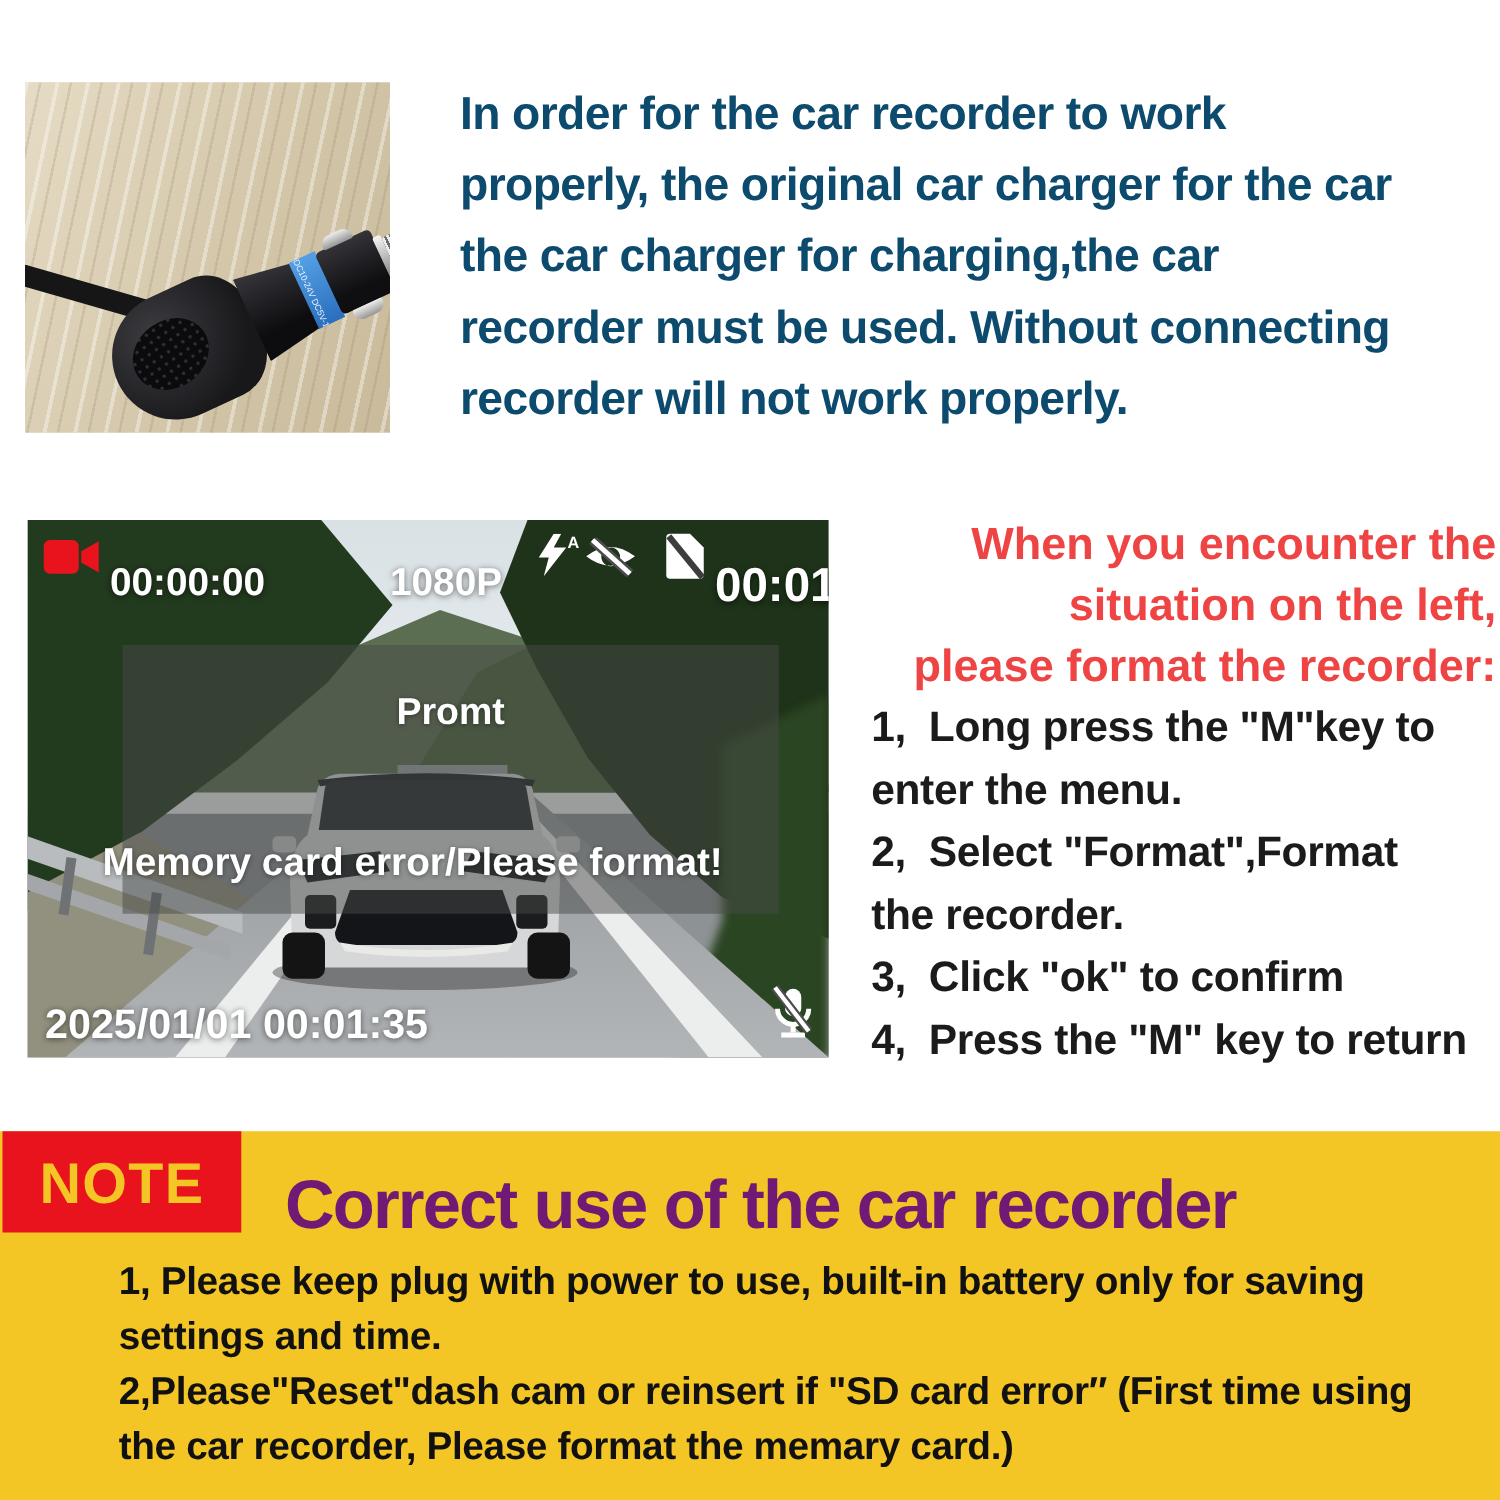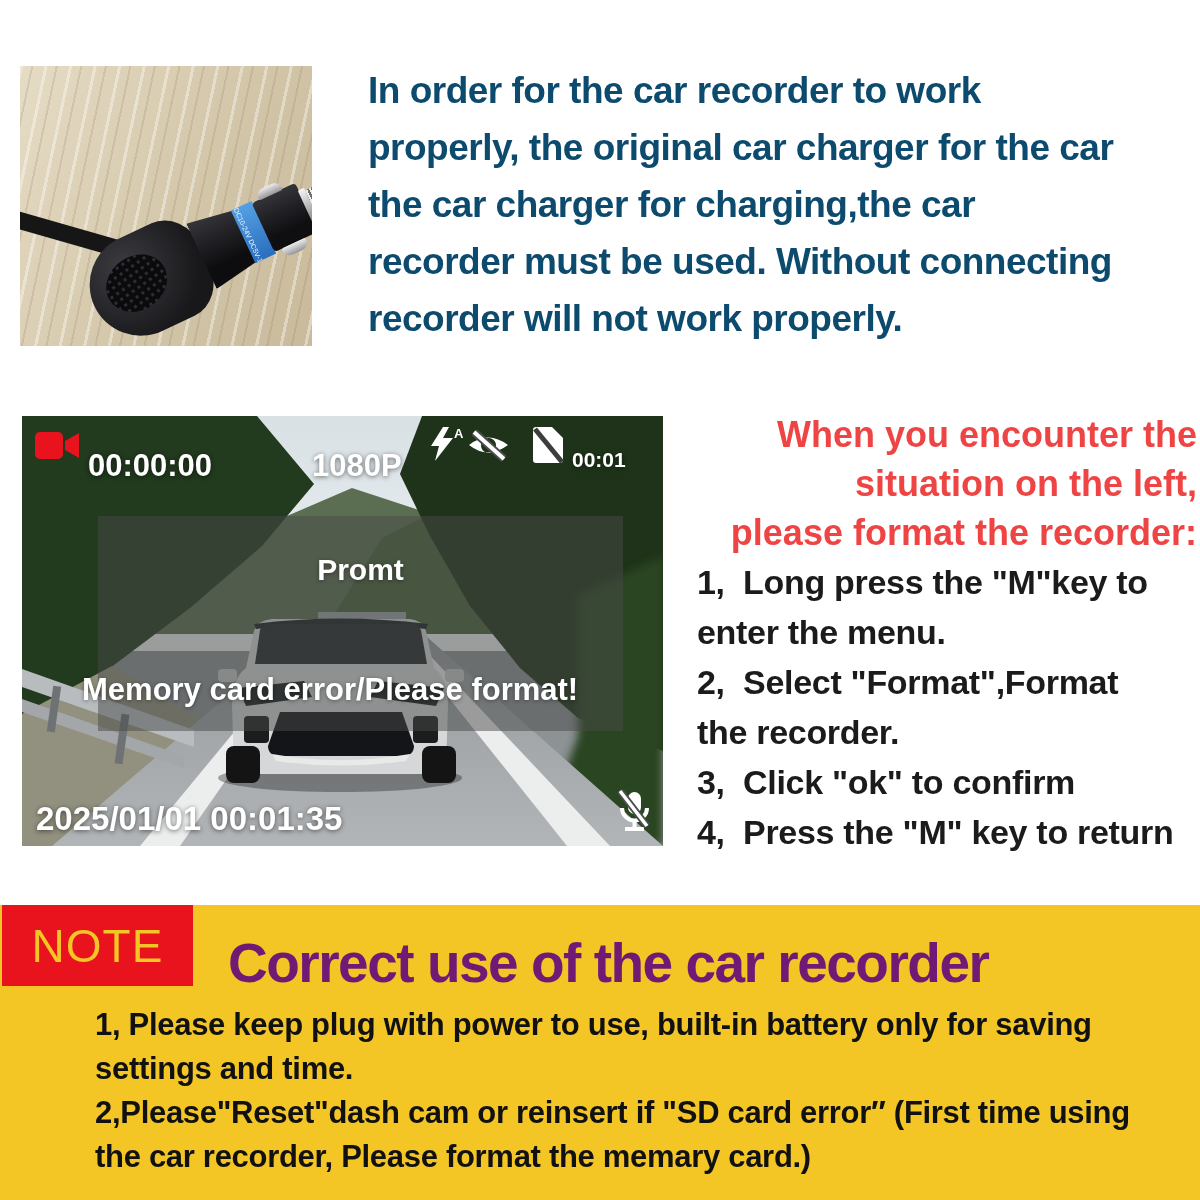--- a/index.html
+++ b/index.html
@@ -45,21 +45,21 @@
   
   .intro{position:absolute;left:368px;top:62px;width:800px;color:#0c4a6e;}
   .intro-line{font-size:37px;font-weight:600;line-height:57px;white-space:nowrap;letter-spacing:-0.5px;}
 
   
   .dashcam{position:absolute;left:22px;top:416px;width:641px;height:430px;overflow:hidden;background:#8d9294;}
   .scene{position:absolute;left:0;top:0;}
   .osd{position:absolute;color:#fff;font-weight:700;text-shadow:0 1px 5px rgba(0,0,0,.55);margin-top:24px;}
   .osd-elapsed{left:66px;top:8px;font-size:31px;}
   .osd-res{left:290px;top:8px;font-size:31px;}
-  .osd-clip{left:550px;top:8px;font-size:21px;}
+  .osd-clip{left:550px;top:8px;font-size:38px;}
   .osd-icon{position:absolute;}
   .ic-rec{left:12px;top:13px;}
   .ic-flash{left:406px;top:11px;}
   .ic-eye{left:444px;top:14px;}
   .ic-sd{left:508px;top:9px;}
   .ic-mic{right:10px;bottom:8px;}
   .overlay-box{position:absolute;left:76px;top:100px;width:525px;height:215px;background:rgba(72,74,72,.5);}
   .prompt-title{position:absolute;left:76px;top:137px;width:525px;text-align:center;color:#fff;
     font-size:30px;font-weight:700;text-shadow:0 1px 4px rgba(0,0,0,.4);}
   .prompt-msg{position:absolute;left:60px;top:256px;width:557px;text-align:left;color:#fff;
@@ -68,21 +68,21 @@
 
   
   .steps{position:absolute;left:697px;top:410px;width:500px;}
   .red-line{font-size:36px;font-weight:700;color:#ef4444;line-height:49px;white-space:nowrap;text-align:right;}
   .step-line{font-size:34px;font-weight:600;color:#1b1b1b;line-height:50px;white-space:nowrap;letter-spacing:-0.3px;}
 
   
   .note{position:absolute;left:0;top:905px;width:1200px;height:295px;background:#f3c525;}
   .note-badge{position:absolute;left:2px;top:0;width:191px;height:81px;background:#e8131c;
     display:flex;align-items:center;justify-content:center;}
-  .note-badge span{color:#f3c525;font-size:46px;font-weight:400;letter-spacing:1px;}
+  .note-badge span{color:#f3c525;font-size:46px;font-weight:700;letter-spacing:1px;}
   .note-title{position:absolute;left:228px;top:26px;font-size:55px;font-weight:700;color:#701a75;
     letter-spacing:-1.5px;white-space:nowrap;}
   .note-body{position:absolute;left:95px;top:98px;color:#111;}
   .note-line{font-size:31px;font-weight:600;line-height:44px;white-space:nowrap;letter-spacing:-0.3px;}
 </style>
 </head>
 <body>
 
 <div class="page">
 

